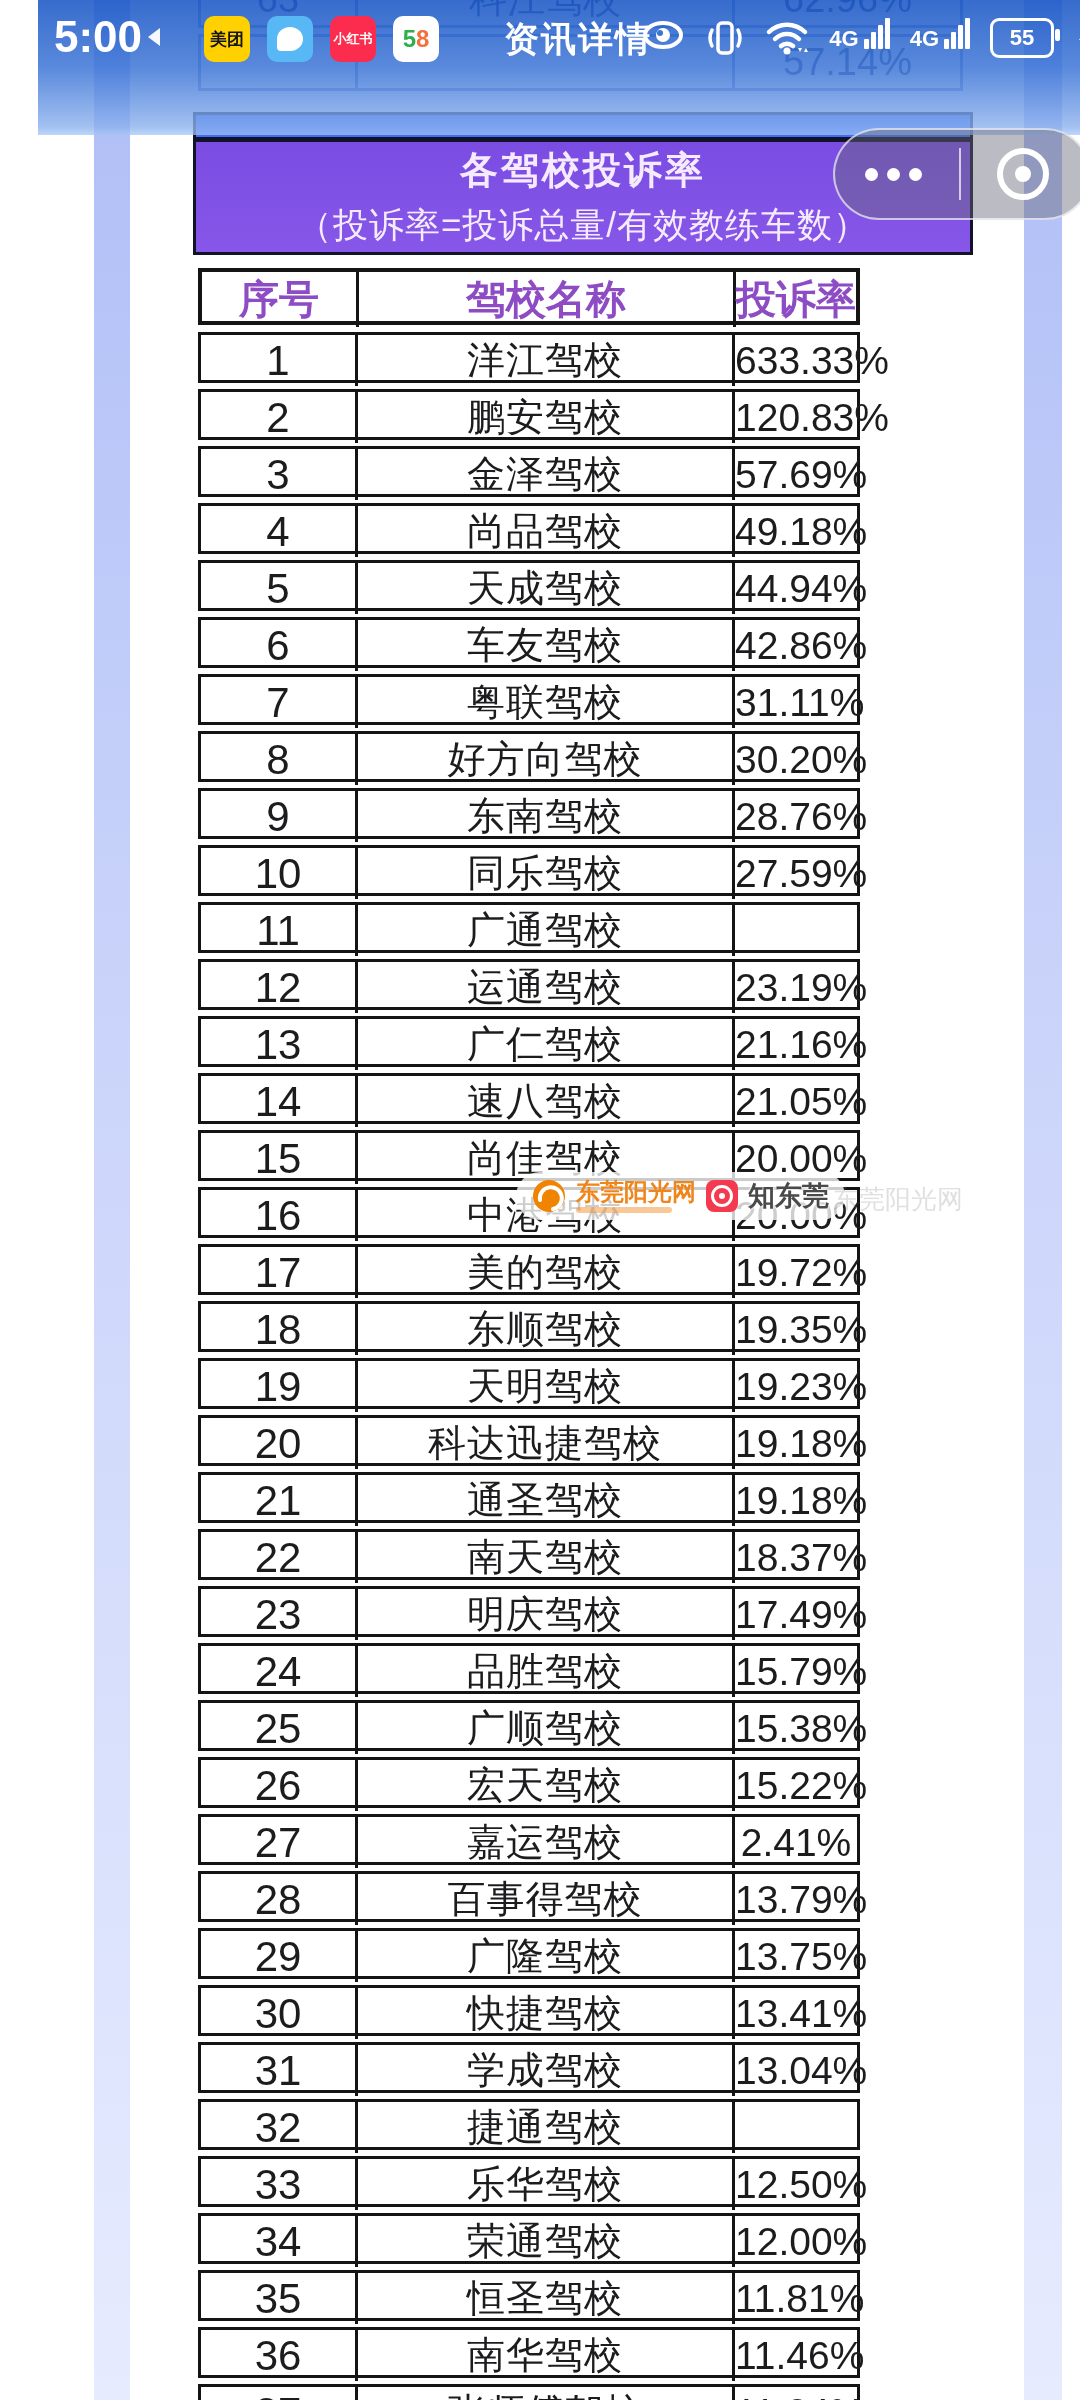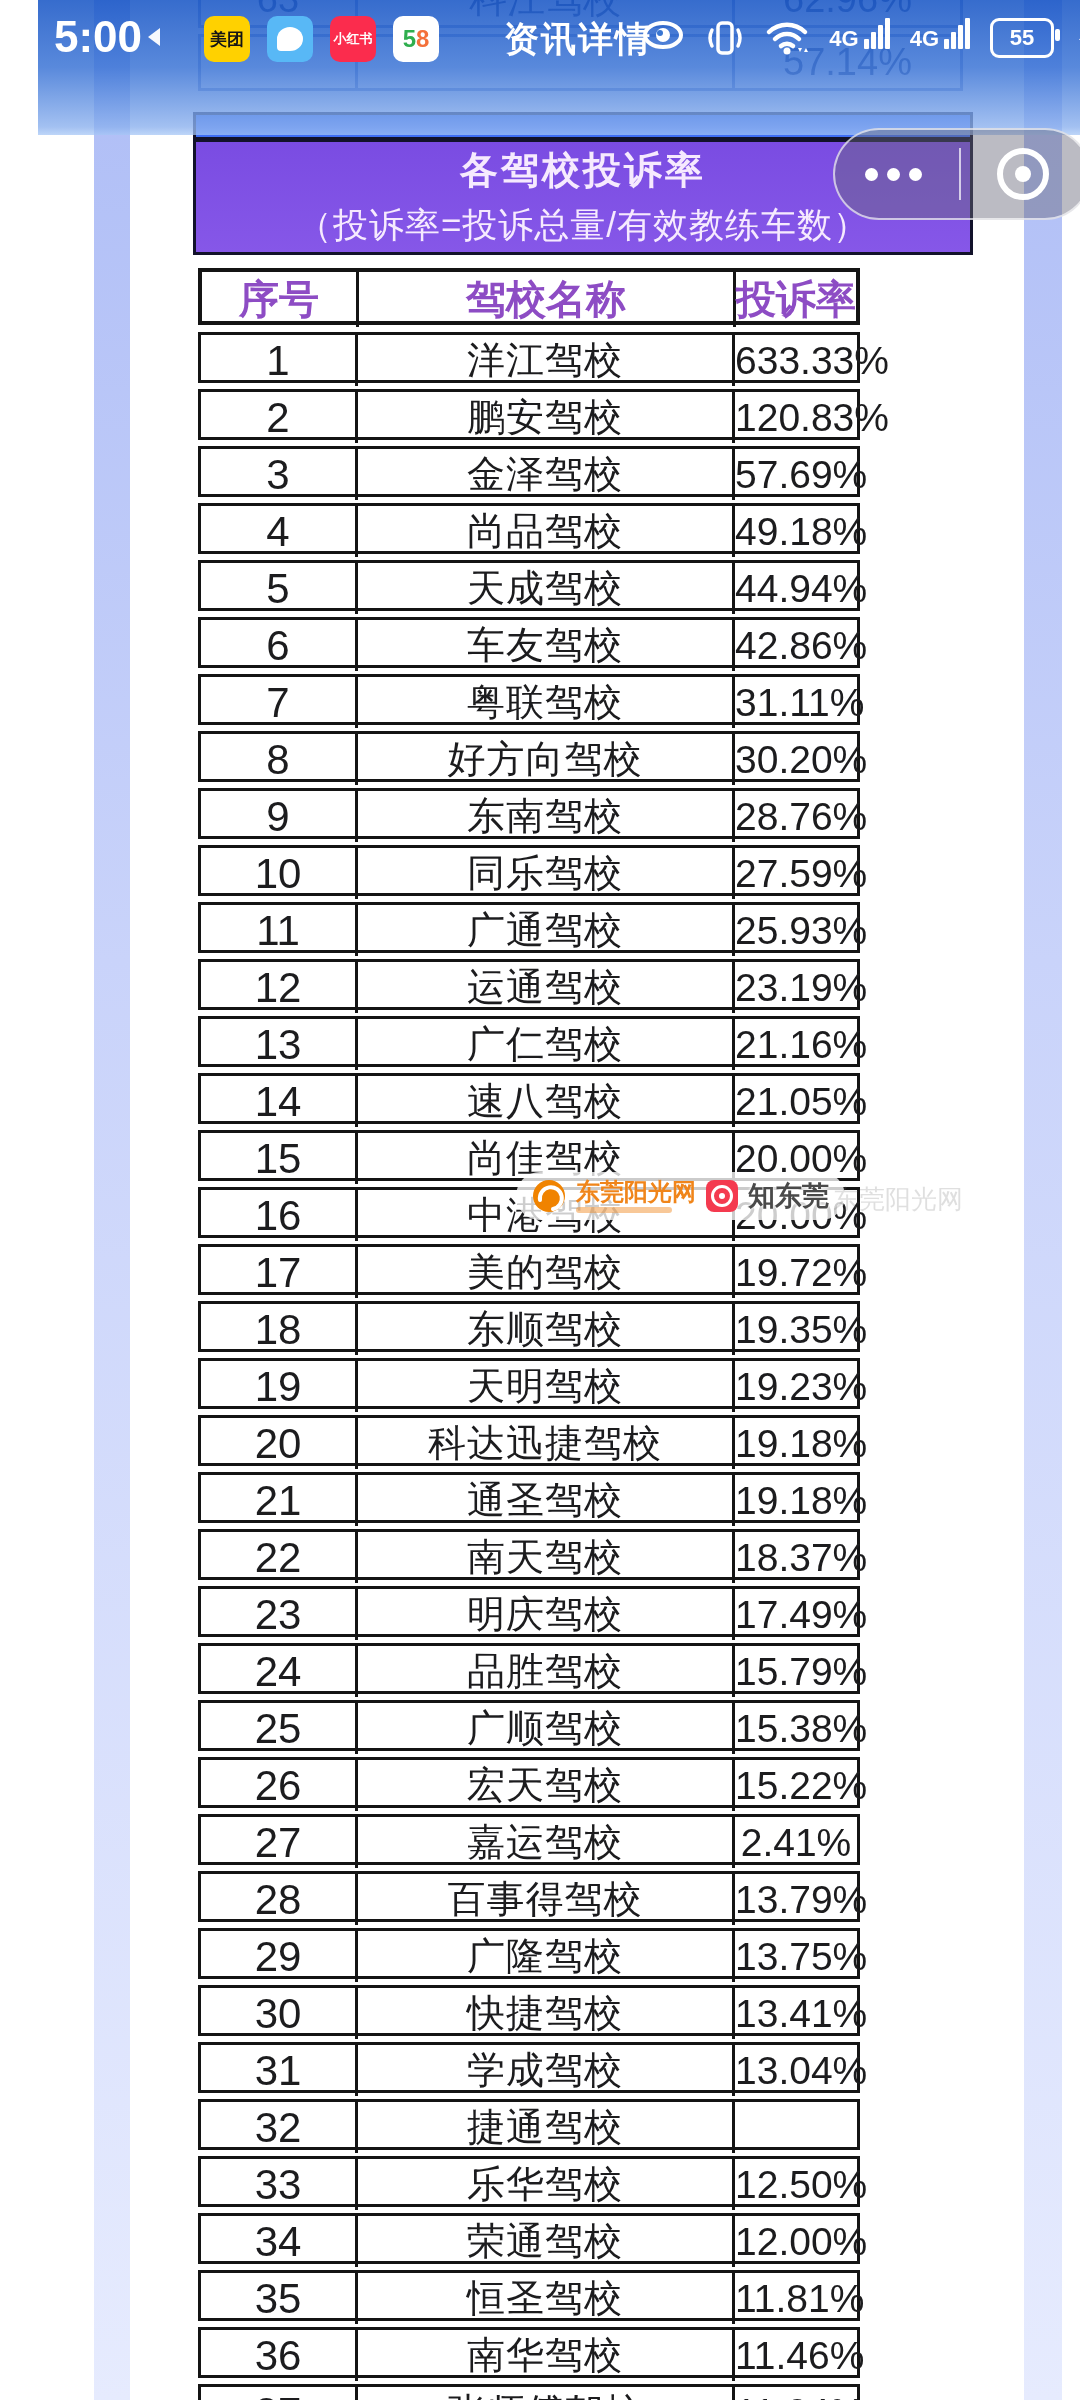--- a/index.html
+++ b/index.html
@@ -245,21 +245,20 @@
 
   <div class="trow">
     <div class="cell c1 seq">10</div>
     <div class="cell c2 name">同乐驾校</div>
     <div class="cell rate">27.59%</div>
   </div>
 
   <div class="trow">
     <div class="cell c1 seq">11</div>
     <div class="cell c2 name">广通驾校</div>
-    <div class="cell rate">25.93%</div>
   </div>
 
   <div class="trow">
     <div class="cell c1 seq">12</div>
     <div class="cell c2 name">运通驾校</div>
     <div class="cell rate">23.19%</div>
   </div>
 
   <div class="trow">
     <div class="cell c1 seq">13</div>

